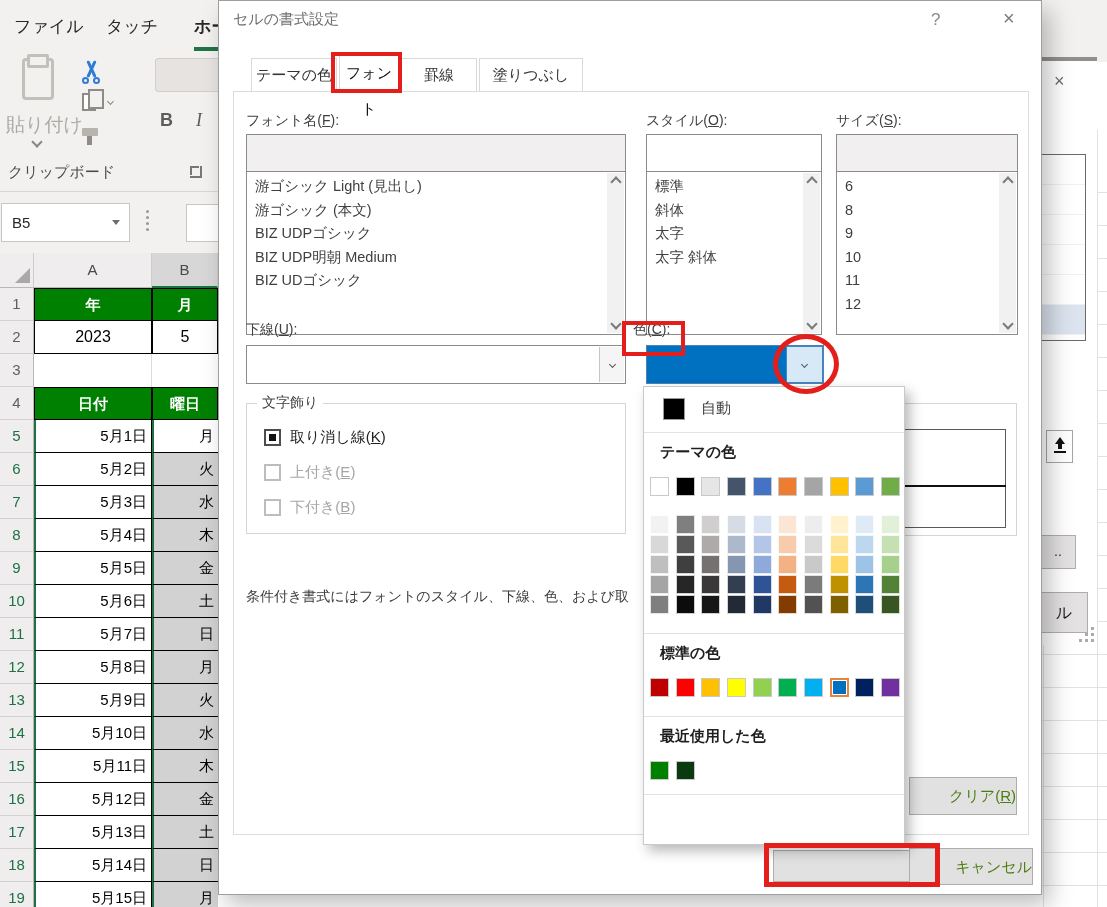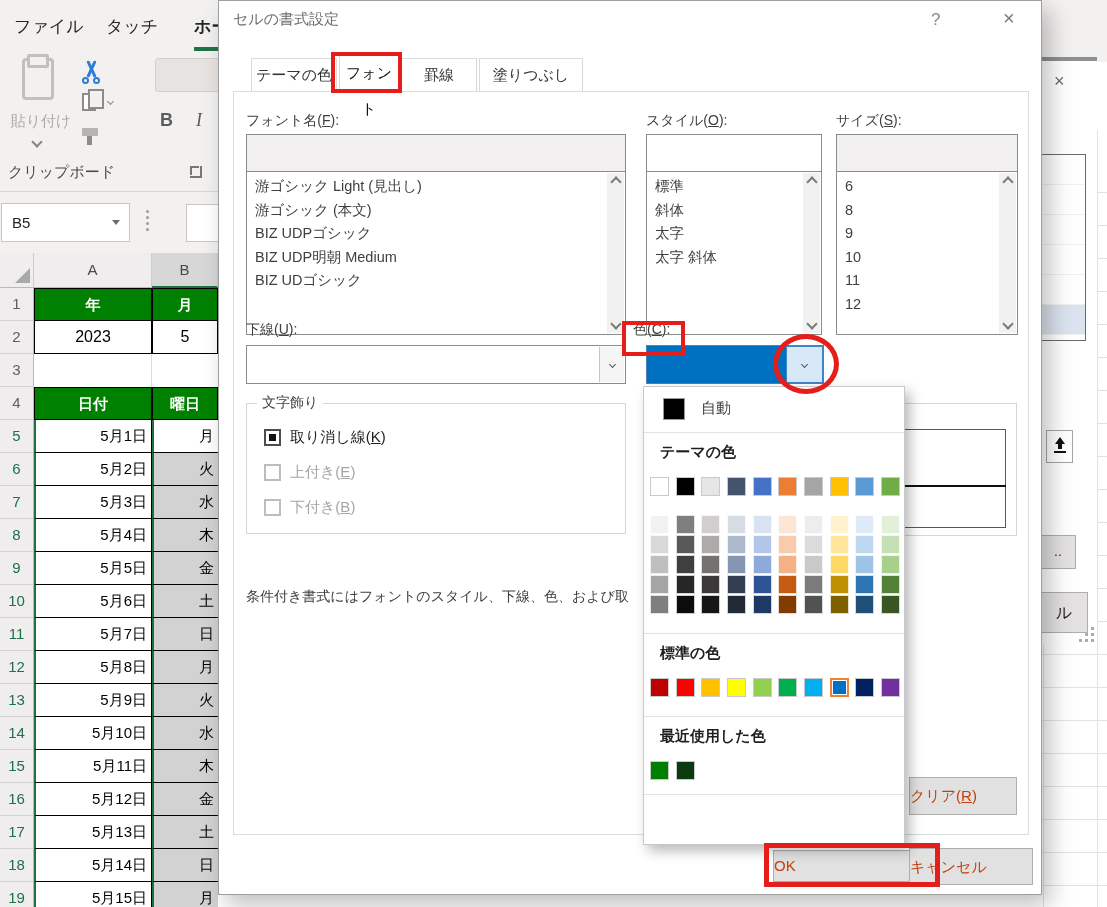--- a/index.html
+++ b/index.html
@@ -8,21 +8,21 @@
   .abs{position:absolute}
   u{text-decoration:underline}
 
   
   #ribbon{left:0;top:0;width:1042px;height:192px;background:#f3f1f0;border-bottom:1px solid #d8d5d2;z-index:1}
   .rtab{position:absolute;top:15px;font-size:17px;color:#262626;white-space:nowrap}
   .rtab.home{font-weight:bold}
   #home-underline{left:194px;top:47px;width:42px;height:4px;background:#217346}
   #paste-icon{left:22px;top:58px;width:32px;height:42px;border:3px solid #c3bfbb;border-radius:4px}
   #paste-icon:before{content:"";position:absolute;left:50%;top:-7px;transform:translateX(-50%);width:16px;height:8px;background:#f3f1f0;border:3px solid #c3bfbb;border-radius:2px}
-  #paste-label{left:6px;top:112px;width:70px;text-align:center;font-size:15px;color:#aeaaa6;white-space:nowrap}
+  #paste-label{left:6px;top:112px;width:70px;text-align:center;font-size:19px;color:#aeaaa6;white-space:nowrap}
   .chev{display:inline-block;width:8px;height:8px;border-right:2px solid #8a8682;border-bottom:2px solid #8a8682;transform:rotate(45deg)}
   .chev.sm{width:5px;height:5px;border-width:1.5px}
   .chev.dark{border-color:#555}
   #paste-caret{left:33px;top:138px}
   
   #cut-icon{left:80px;top:60px;width:22px;height:24px}
   #cut-icon i{position:absolute;left:10px;top:0;width:3px;height:18px;background:#2e7cd6;border-radius:2px}
   #cut-icon i.b1{transform:rotate(25deg)}
   #cut-icon i.b2{transform:rotate(-25deg)}
   #cut-icon s{position:absolute;bottom:0;width:7px;height:7px;border:2px solid #2e7cd6;border-radius:50%}
@@ -118,21 +118,21 @@
   .legend{position:absolute;left:10px;top:-10px;background:#fff;padding:0 5px;font-size:14px;color:#404040;white-space:nowrap}
   .cbrow{position:absolute;left:17px;display:flex;align-items:center}
   .cbox{width:17px;height:17px;border:2px solid #4d4d4d;background:#fff;position:relative;flex:none}
   .cbox.filled:after{content:"";position:absolute;left:3px;top:3px;width:7px;height:7px;background:#111}
   .cbox.gray{border-color:#bdbdbd}
   .cblabel{margin-left:9px;font-size:15px;color:#1f1f1f;white-space:nowrap}
   .cblabel.gray{color:#a6a6a6}
   #preview-inner{position:absolute;left:20px;top:25px;width:146px;height:99px;border:1px solid #595959;background:#fff}
   #strike-line{position:absolute;left:22px;top:55px;width:123px;height:2px;background:#111}
   #note{position:absolute;left:27px;top:587px;width:398px;font-size:14px;color:#3c3c3c;white-space:nowrap;overflow:hidden}
-  .btn{position:absolute;background:#e1e1e1;border:1px solid #adadad;font-size:15px;color:#c2410c;text-align:left}
+  .btn{position:absolute;background:#e1e1e1;border:1px solid #adadad;font-size:15px;color:#4d7c0f;text-align:right}
   #clear-btn{left:690px;top:776px;width:108px;height:38px;line-height:36px}
   #ok-btn{left:554px;top:849px;width:160px;height:32px;line-height:30px}
   #cancel-btn{left:690px;top:847px;width:124px;height:37px;line-height:35px}
 
   
   #cdrop{left:643px;top:386px;width:262px;height:459px;background:#fff;border:1px solid #c9c9c9;box-shadow:5px 6px 12px rgba(0,0,0,.28);z-index:20}
   #auto-row{position:absolute;left:0;top:8px;width:100%;height:34px}
   #auto-sw{position:absolute;left:19px;top:3px;width:22px;height:22px;background:#000;border:1px solid #9a9a9a}
   #auto-label{position:absolute;left:57px;top:4px;font-size:15px;color:#3f3f3f}
   .csep{position:absolute;left:0;width:100%;height:1px;background:#e3e3e3}

